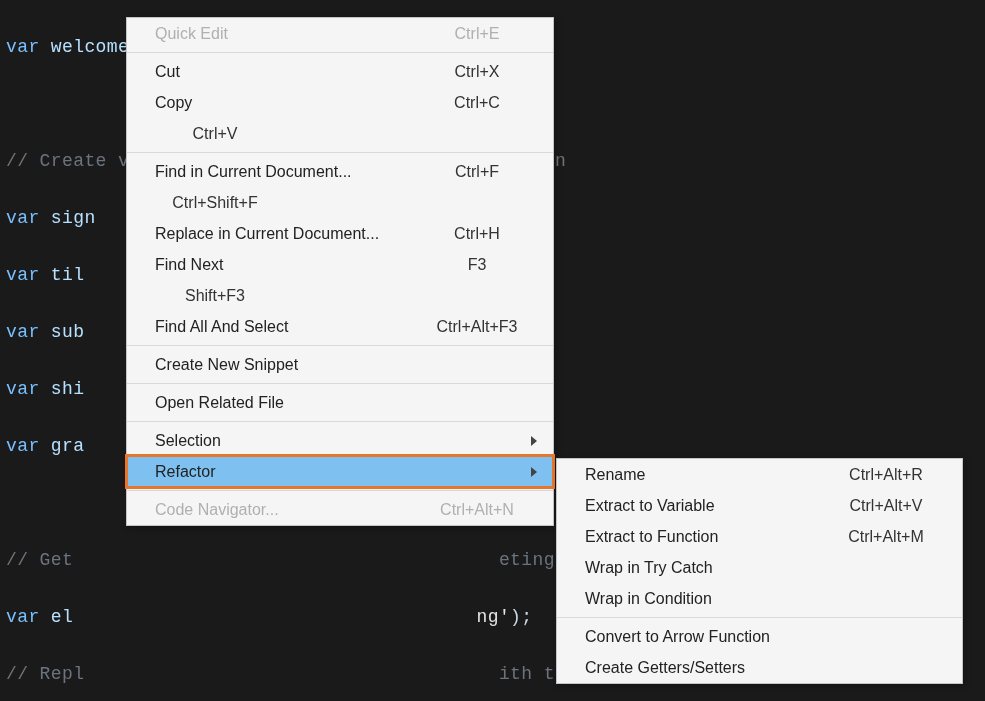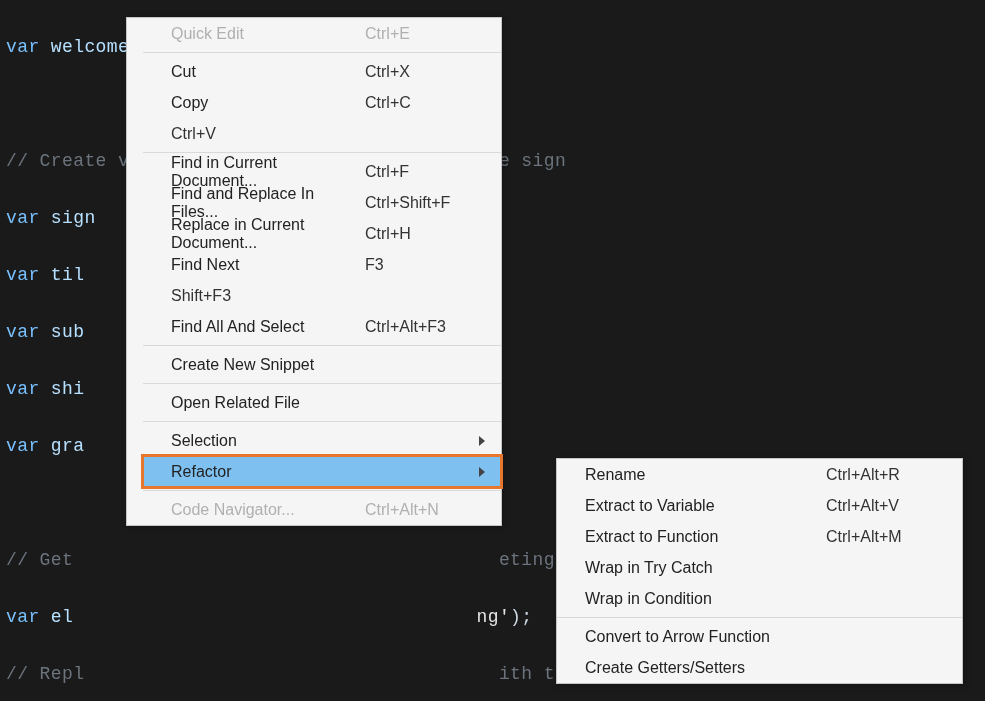--- a/index.html
+++ b/index.html
@@ -27,31 +27,31 @@
 
   .menu {
     position: absolute;
     background: #f5f5f5;
     border: 1px solid #c5c5c5;
     font-family: -apple-system, "Segoe UI", Arial, sans-serif;
     font-size: 16px;
     color: #222;
     box-shadow: 2px 2px 6px rgba(0,0,0,0.25);
   }
-  .menu-main { top: 17px; left: 126px; width: 376px; padding-left: 16px; }
+  .menu-main { top: 17px; left: 126px; width: 428px; }
   .menu-sub  { top: 458px; left: 556px; width: 407px; }
 
   .mrow {
     display: flex;
     align-items: center;
     height: 31px;
     padding: 0 16px 0 28px;
   }
   .mrow .lbl { flex: 1; }
-  .mrow .sc  { color: #333; text-align: left; min-width: 120px; }
+  .mrow .sc  { color: #333; text-align: center; min-width: 120px; }
   .disabled { color: #b0b0b0; }
   .disabled .sc { color: #b0b0b0; }
   .sep { height: 1px; background: #d9d9d9; margin: 3px 0; }
 
   .highlighted {
     background: #7ec1f0;
     position: relative;
   }
   .highlighted::before {
     content: "";
@@ -116,21 +116,20 @@
     </div>
     <div class="mrow">
       <span class="sc">Ctrl+V</span>
     </div>
     <div class="sep"></div>
     <div class="mrow">
       <span class="lbl">Find in Current Document...</span>
       <span class="sc">Ctrl+F</span>
     </div>
     <div class="mrow">
-      <span class="lbl">Find and Replace In Files...</span>
       <span class="sc">Ctrl+Shift+F</span>
     </div>
     <div class="mrow">
       <span class="lbl">Replace in Current Document...</span>
       <span class="sc">Ctrl+H</span>
     </div>
     <div class="mrow">
       <span class="lbl">Find Next</span>
       <span class="sc">F3</span>
     </div>

